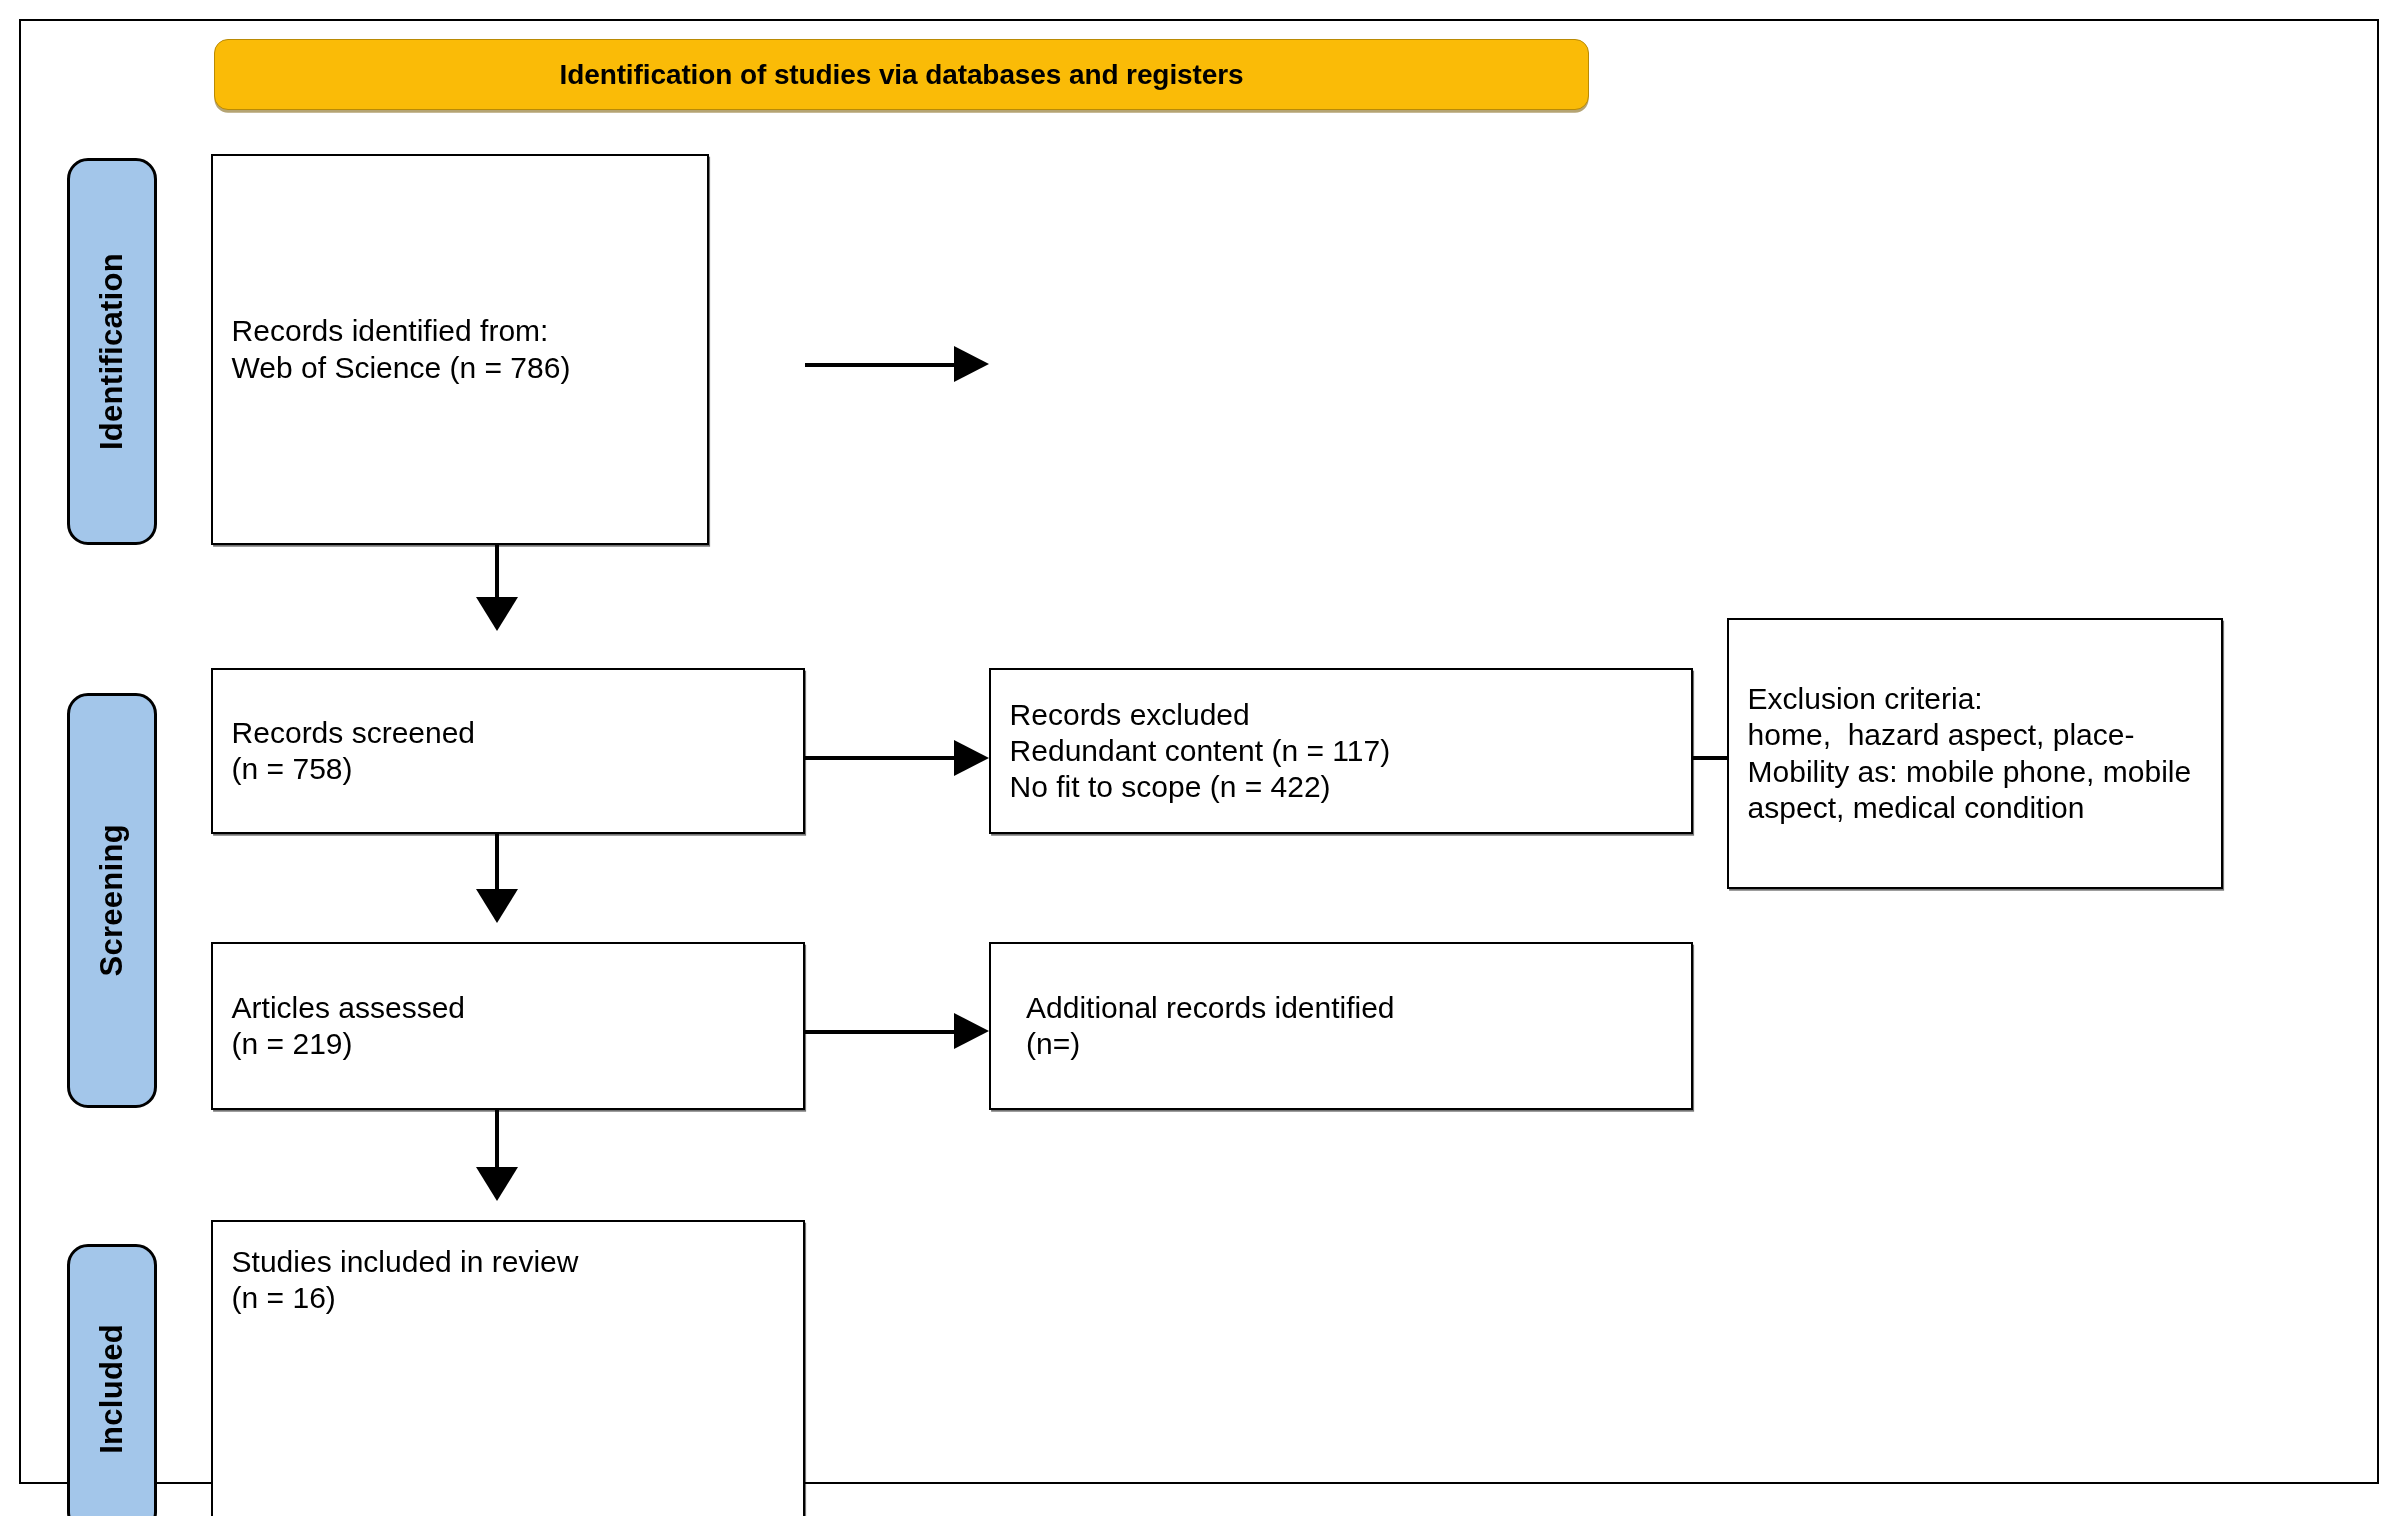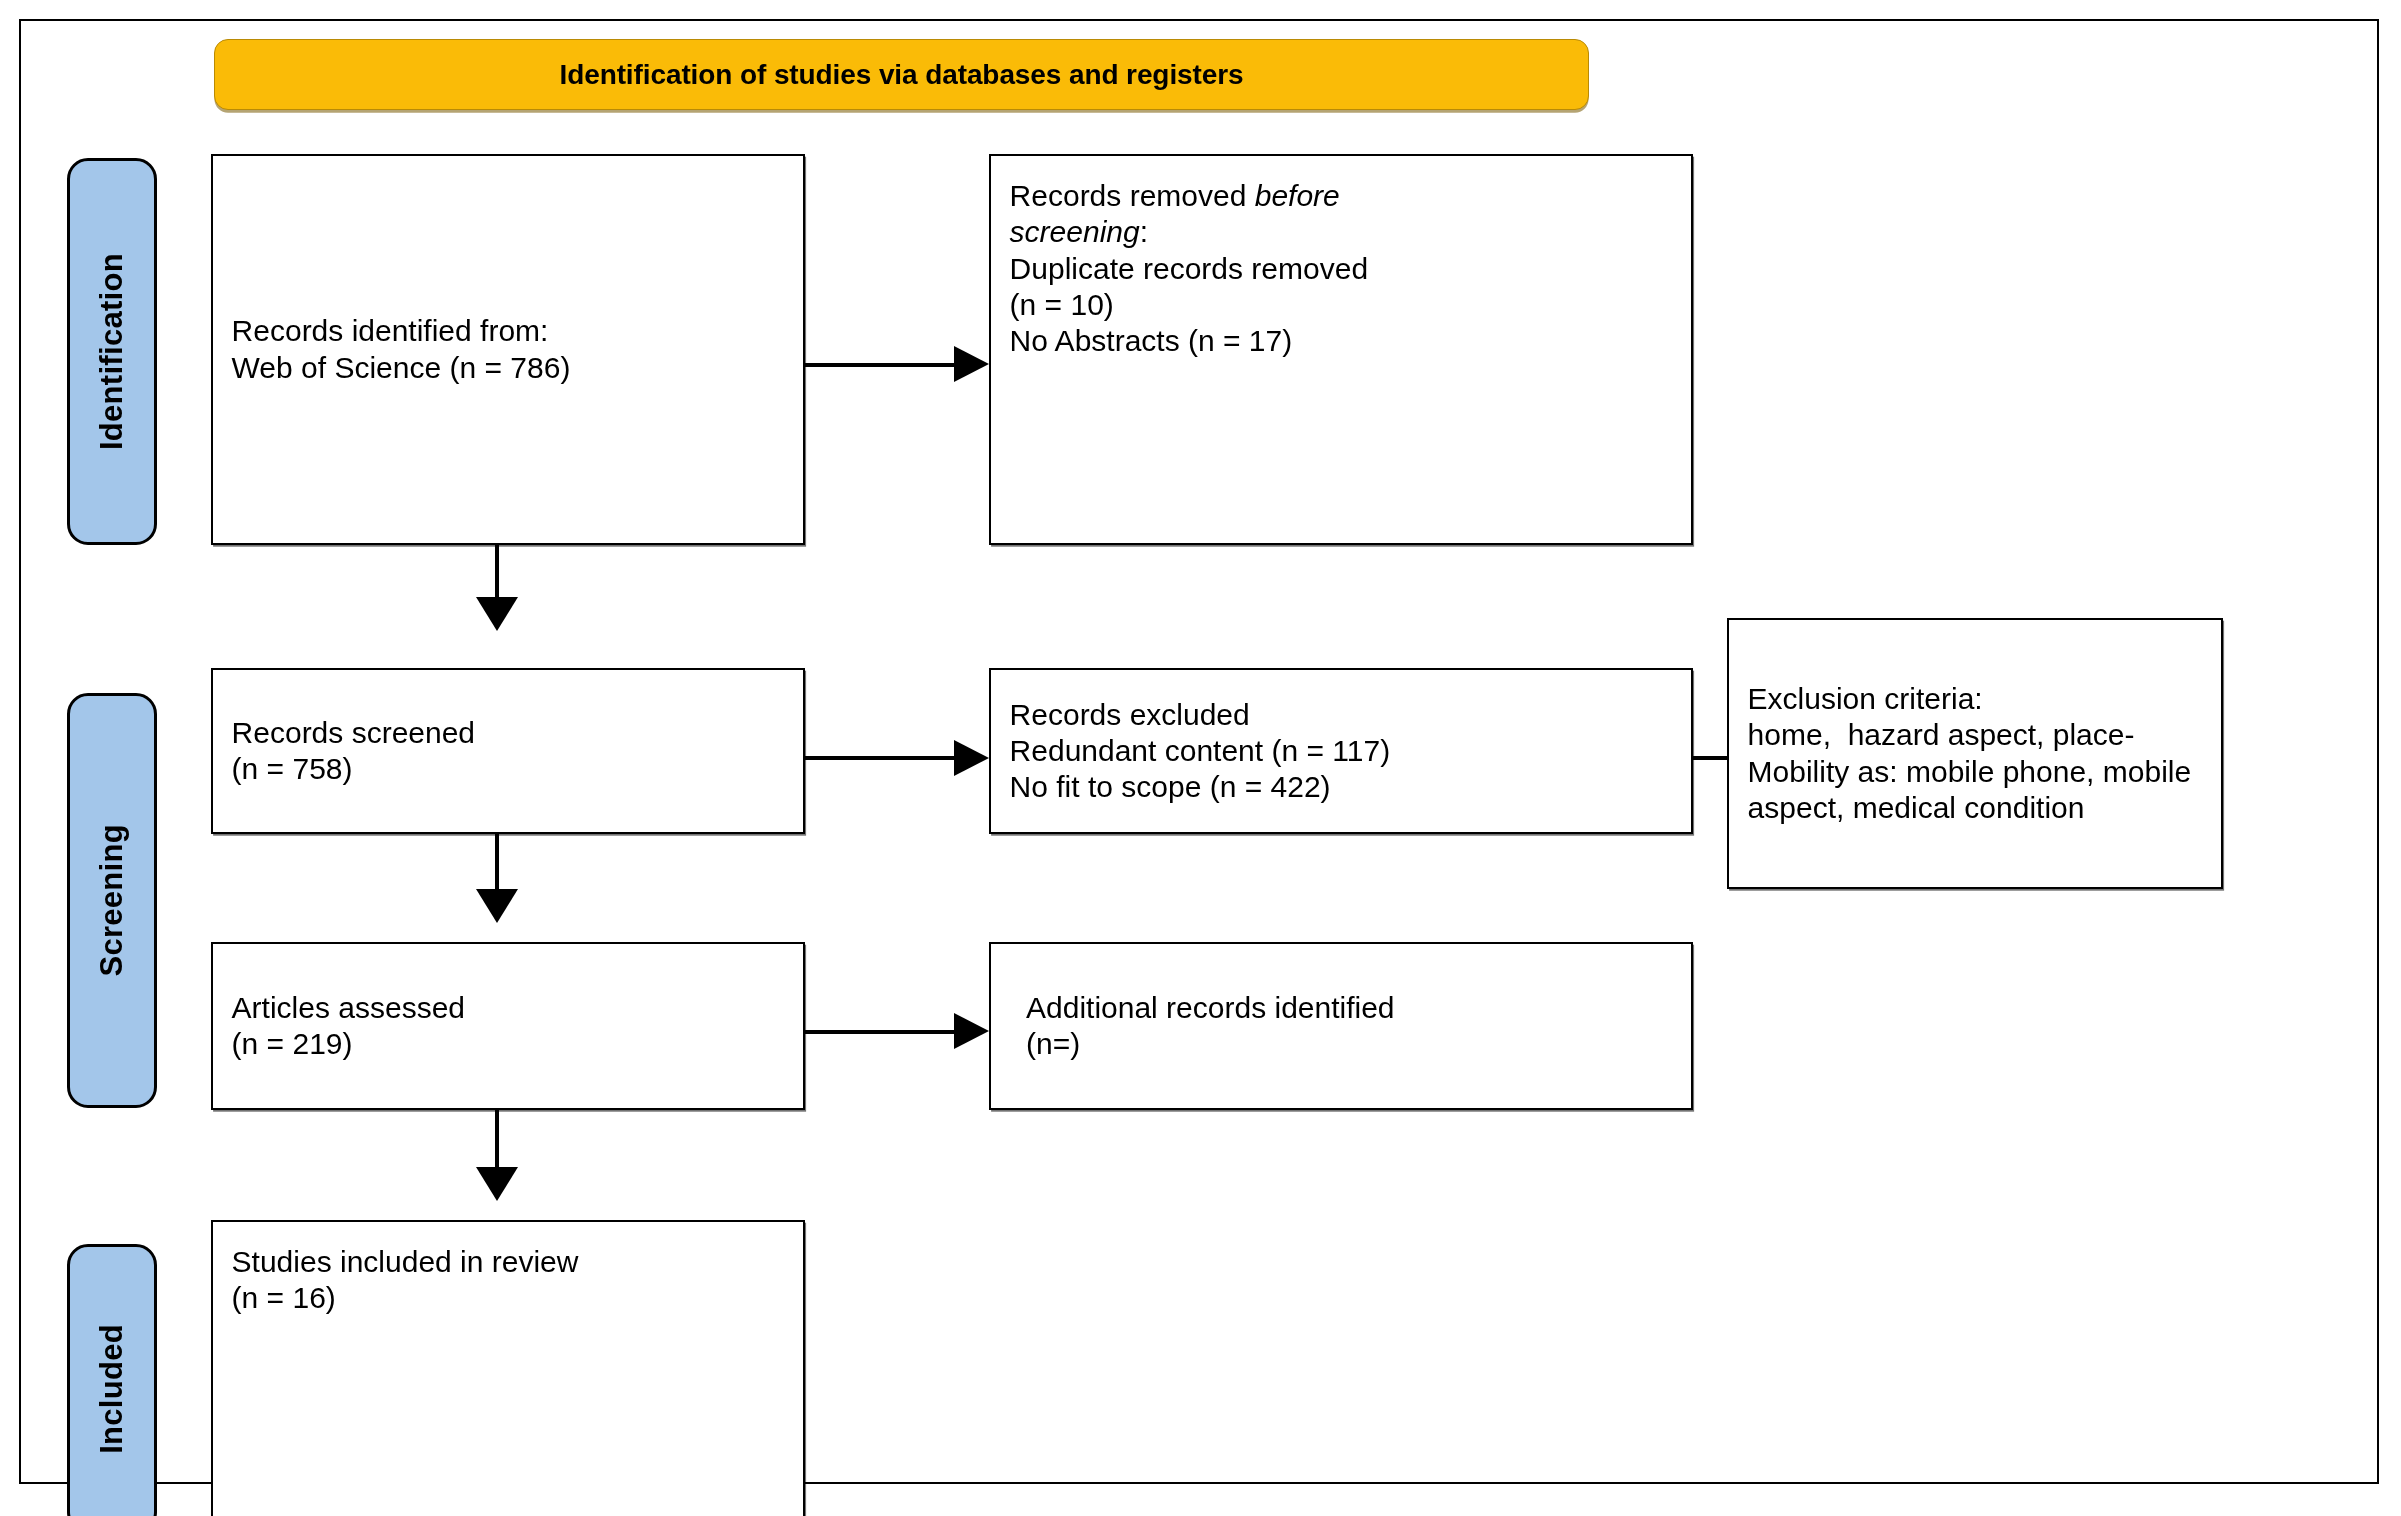--- a/index.html
+++ b/index.html
@@ -89,21 +89,21 @@
     margin:0;
     font-size:30px;
     line-height:1.21;
     color:#000000;
     white-space:pre-wrap;
   }
   .pbox.topalign{ justify-content:flex-start; padding-top:22px; }
   em.ital{ font-style:italic; }
 
   
-  #box-identified  { left:211px;  top:154px;  width:594px; height:391px; }
+  #box-identified  { left:211px;  top:154px;  width:498px; height:391px; }
   #box-removed     { left:989px; top:154px;  width:704px; height:391px; }
   #box-screened    { left:211px;  top:668px; width:594px; height:166px; }
   #box-excluded    { left:989px; top:668px; width:704px; height:166px; }
   #box-criteria    { left:1727px; top:618px; width:496px; height:271px; }
   #box-assessed    { left:211px;  top:942px; width:594px; height:168px; }
   #box-additional  { left:989px; top:942px; width:704px; height:168px;padding-left:35px; }
   #box-included    { left:211px;  top:1220px; width:594px; height:306px; }
 
   
   .conn{ position:absolute; background:#000000; }
@@ -143,27 +143,20 @@
   </div>
   <div class="stage-label" id="label-included">
     <span>Included</span>
   </div>
 
   <div class="pbox" id="box-identified">
     <p>Records identified from:</p>
     <p>Web of Science (n = 786)</p>
   </div>
 
-  <div class="pbox topalign" id="box-removed">
-    <p><span>Records removed </span><em class="ital">before</em></p>
-    <p><em class="ital">screening</em><span>:</span></p>
-    <p>Duplicate records removed</p>
-    <p>(n = 10)</p>
-    <p>No Abstracts (n = 17)</p>
-  </div>
 
   <div class="pbox" id="box-screened">
     <p>Records screened</p>
     <p>(n = 758)</p>
   </div>
 
   <div class="pbox" id="box-excluded">
     <p>Records excluded</p>
     <p>Redundant content (n = 117)</p>
     <p>No fit to scope (n = 422)</p>

